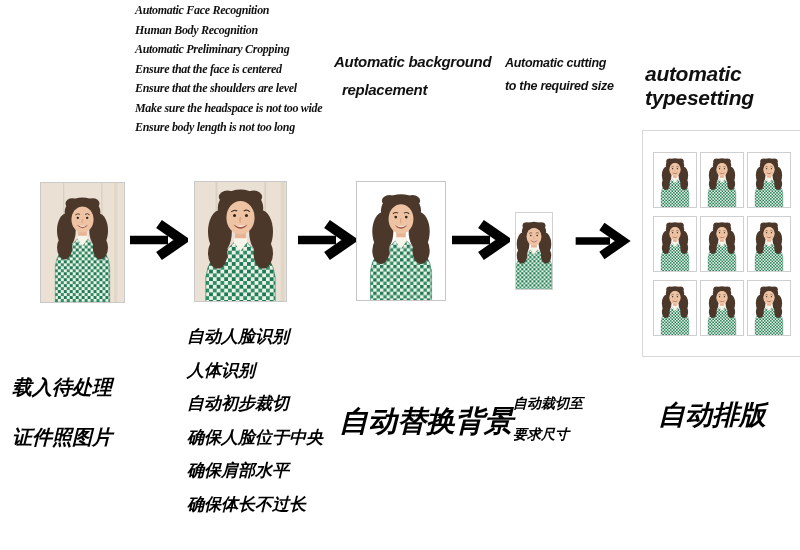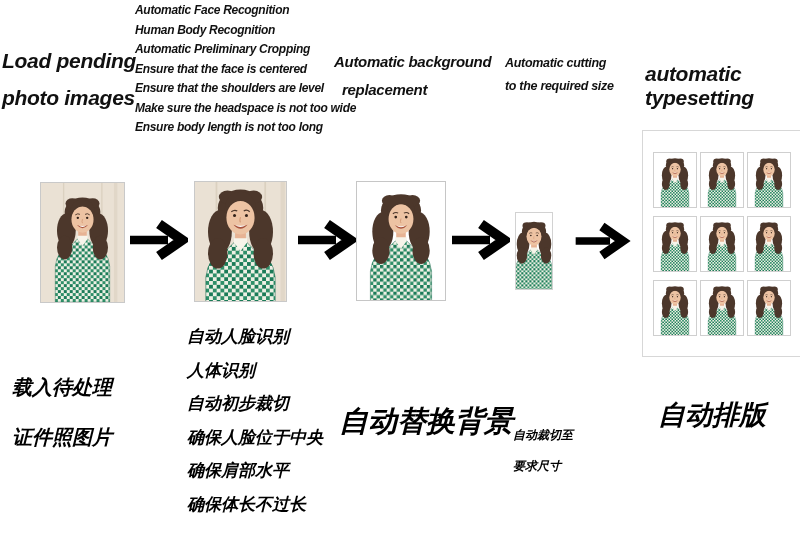--- a/index.html
+++ b/index.html
@@ -6,21 +6,21 @@
   .canvas{
     position:relative;width:800px;height:550px;background:#ffffff;
     overflow:hidden;font-family:"Liberation Sans",sans-serif;color:#0a0a0a;
   }
   .abs{position:absolute;}
   .en{font-style:italic;font-weight:700;letter-spacing:-0.3px;color:#111;}
   .zh{font-style:italic;font-weight:700;color:#000;}
 
   
   #lbl-load-en{left:2px;top:42px;font-size:21px;line-height:37px;}
-  #steps-en{left:135px;top:1px;font-size:12px;line-height:19.5px;font-weight:700;}
+  #steps-en{left:135px;top:1px;font-size:12px;line-height:19.5px;font-weight:700;font-family:Liberation Serif, serif;}
   #lbl-bg-en{left:334px;top:48px;font-size:15px;line-height:28px;}
   #lbl-bg-en .l2{padding-left:8px;}
   #lbl-cut-en{left:505px;top:52px;font-size:12.5px;line-height:23px;}
   #lbl-typeset-en{left:645px;top:62px;font-size:21px;}
 
   
   .photo{position:absolute;display:block;}
   #photo1{left:40px;top:182px;width:83px;height:119px;border:1px solid #c9c9c9;}
   #photo2{left:194px;top:181px;width:91px;height:119px;border:1px solid #c9c9c9;}
   #photo3{left:356px;top:181px;width:88px;height:118px;border:1px solid #c6c6c6;}
@@ -35,21 +35,21 @@
   
   #sheet{left:642px;top:130px;width:164px;height:225px;background:#fff;border:1px solid #d7d7d7;}
   #sheet-grid{position:absolute;left:10px;top:21px;display:grid;
     grid-template-columns:repeat(3,44px);grid-auto-rows:56px;gap:8px 3px;}
   #sheet-grid svg{width:44px;height:56px;border:1px solid #cfcfcf;box-sizing:border-box;display:block;}
 
   
   #lbl-load-zh{left:12px;top:362px;font-size:20px;line-height:50px;}
   #steps-zh{left:187px;top:320px;font-size:17px;line-height:33.5px;}
   #lbl-bg-zh{left:339px;top:402px;font-size:29px;}
-  #lbl-cut-zh{left:513px;top:388px;font-size:12px;line-height:31px;margin-top:32px;}
+  #lbl-cut-zh{left:513px;top:388px;font-size:14px;line-height:31px;}
   #lbl-typeset-zh{left:658px;top:397px;font-size:27px;}
 </style>
 </head>
 <body>
 
 <div class="canvas">
 
   <svg width="0" height="0" style="position:absolute" aria-hidden="true">
     <defs>
       <pattern id="gingham" width="7" height="7" patternUnits="userSpaceOnUse">
@@ -91,24 +91,20 @@
         <rect width="100" height="140" fill="#ffffff"></rect>
         <use href="#person"></use>
       </g>
       <g id="arrow-shape">
         <path d="M2 21 H40" stroke="#000" stroke-width="8.5"></path>
         <path d="M31 5 L54 21 L31 37" fill="none" stroke="#000" stroke-width="10" stroke-linejoin="miter"></path>
       </g>
     </defs>
   </svg>
 
-  <div id="lbl-load-en" class="abs en">
-    <div>Load pending</div>
-    <div>photo images</div>
-  </div>
 
   <div id="steps-en" class="abs en">
     <div>Automatic Face Recognition</div>
     <div>Human Body Recognition</div>
     <div>Automatic Preliminary Cropping</div>
     <div>Ensure that the face is centered</div>
     <div>Ensure that the shoulders are level</div>
     <div>Make sure the headspace is not too wide</div>
     <div>Ensure body length is not too long</div>
   </div>

